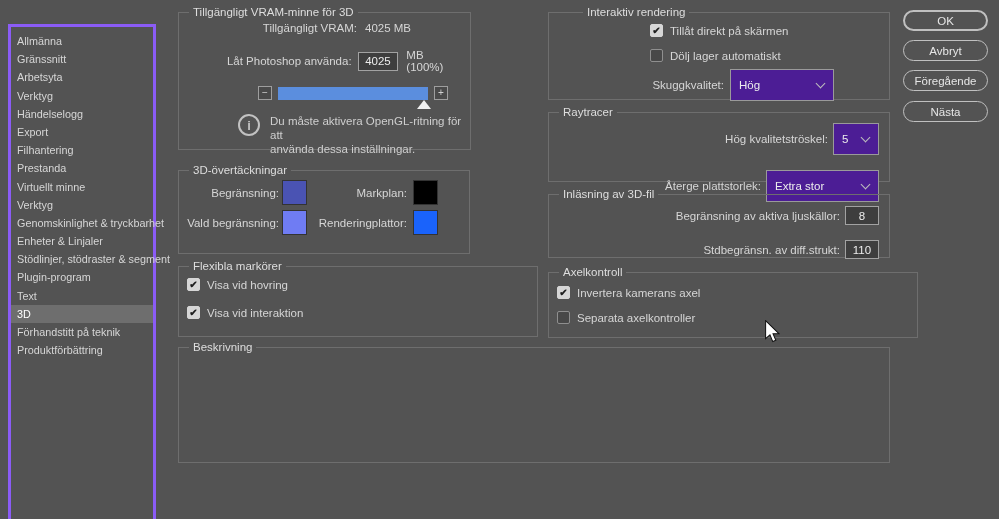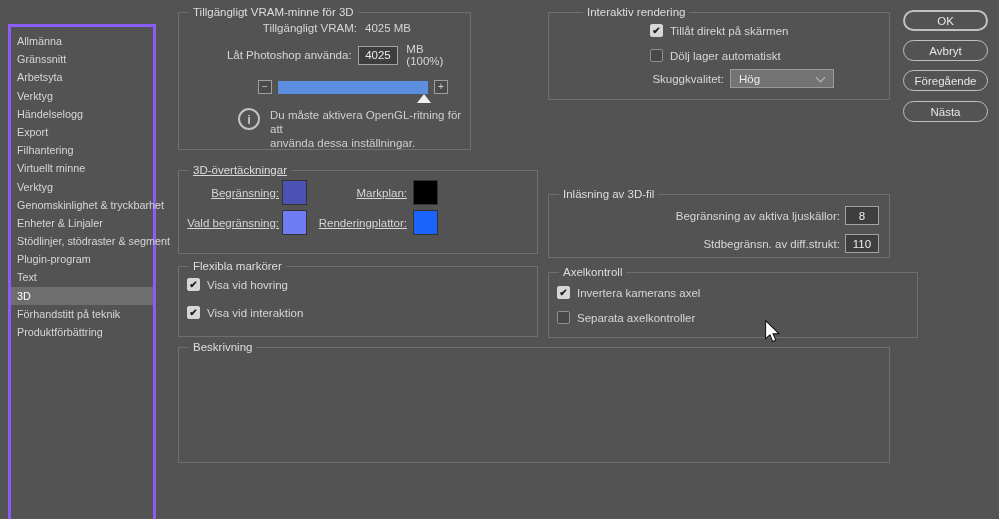--- a/index.html
+++ b/index.html
@@ -22,38 +22,38 @@
   .side-item.selected { background:#6e6e6e; color:#ffffff; }
 
   
   fieldset {
     position:absolute; border:1px solid #6e6e6e; margin:0;
     padding:0 8px 0 8px;
   }
   legend { padding:0 4px; margin-left:2px; color:#dedede; font-size:11.5px; }
 
   .fs-vram       { left:178px; top:6px;   width:293px; height:144px; }
-  .fs-overlays   { left:178px; top:164px; width:360px; height:90px;text-decoration:underline;  }
+  .fs-overlays   { left:178px; top:164px; width:292px; height:90px;  }
   .fs-markers    { left:178px; top:260px; width:360px; height:77px;  }
   .fs-desc      { left:178px; top:341px; width:712px; height:122px; }
   .fs-interactive{ left:548px; top:6px;   width:342px; height:94px;padding-left:32px;  }
   .fs-raytracer  { left:548px; top:106px; width:342px; height:76px;  }
   .fs-loading    { left:548px; top:188px; width:342px; height:70px;  }
   .fs-axis       { left:548px; top:266px; width:370px; height:72px;  }
 
   .row { display:flex; align-items:center; }
   .rlabel { text-align:right; white-space:nowrap; color:#d6d6d6; }
 
   
   .tinput {
     background:#3e3e3e; border:1px solid #a2a2a2; color:#ececec;
     height:19px; display:flex; align-items:center; justify-content:center;
   }
   .dropdown {
-    background:#737373; border:1px solid #9a9a9a; height:19px;
+    background:#4c1d95; border:1px solid #9a9a9a; height:32px;
     display:flex; align-items:center; padding-left:8px; color:#ececec;
   }
   .dd-val { flex:1; white-space:nowrap; }
   .chev { position:relative; width:10px; height:10px; margin-right:7px; flex:none; }
   .chev::after {
     content:""; position:absolute; left:1px; top:0px; width:6px; height:6px;
     border-right:1.5px solid #bdbdbd; border-bottom:1.5px solid #bdbdbd;
     transform:rotate(45deg);
   }
 
@@ -96,21 +96,21 @@
   }
   .btn-ok        { top:10px;  border-width:2px; }
   .btn-avbryt    { top:40px;  }
   .btn-foregaende{ top:70px;  }
   .btn-nasta     { top:101px; }
 
   .cursor { position:absolute; left:764px; top:320px; }
 
   
   .mt4{margin-top:4px}.mt5{margin-top:5px}.mt6{margin-top:6px}.mt7{margin-top:7px}
-  .mt8{margin-top:8px}.mt9{margin-top:9px}.mt12{margin-top:12px}.mt13{margin-top:13px}
+  .mt8{margin-top:8px}.mt9{margin-top:15px}.mt12{margin-top:12px}.mt13{margin-top:13px}
   .mt14{margin-top:14px}.mt15{margin-top:15px}
   .w-vram-label{width:170px}
   .w-ov1{width:92px}.w-ov2{width:92px; margin-left:8px}
   .ml3{margin-left:3px}.ml5{margin-left:5px}.ml6{margin-left:6px}.ml8{margin-left:8px}
   .ml51{margin-left:51px}.ml69{margin-left:69px}.ml71{margin-left:71px}
   .w-shadow-label{width:143px}
   .w-rt1{width:271px}.w-rt2{width:204px}
   .w-load{width:283px}
   .dd-hog{width:104px}.dd-5{width:46px}.dd-extra{width:113px}
   .in-4025{width:42px}.in-small{width:34px}
@@ -121,20 +121,21 @@
 <div class="dialog">
 
   <div class="sidebar">
       <div class="side-item">Allmänna</div>
       <div class="side-item">Gränssnitt</div>
       <div class="side-item">Arbetsyta</div>
       <div class="side-item">Verktyg</div>
       <div class="side-item">Händelselogg</div>
       <div class="side-item">Export</div>
       <div class="side-item">Filhantering</div>
+      <div class="side-item">Prestanda</div>
       <div class="side-item">Virtuellt minne</div>
       <div class="side-item">Verktyg</div>
       <div class="side-item">Genomskinlighet &amp; tryckbarhet</div>
       <div class="side-item">Enheter &amp; Linjaler</div>
       <div class="side-item">Stödlinjer, stödraster &amp; segment</div>
       <div class="side-item">Plugin-program</div>
       <div class="side-item">Text</div>
       <div class="side-item selected">3D</div>
       <div class="side-item">Förhandstitt på teknik</div>
       <div class="side-item">Produktförbättring</div>
@@ -217,20 +218,37 @@
     </div>
     <div class="row mt7">
       <span class="rlabel w-shadow-label">Skuggkvalitet:</span>
       <div class="dropdown dd-hog ml6">
         <span class="dd-val">Hög</span>
         <span class="chev"></span>
       </div>
     </div>
   </fieldset>
 
+  <fieldset class="fs-raytracer">
+    <legend>Raytracer</legend>
+    <div class="row mt5">
+      <span class="rlabel w-rt1">Hög kvalitetströskel:</span>
+      <div class="dropdown dd-5 ml5">
+        <span class="dd-val">5</span>
+        <span class="chev"></span>
+      </div>
+    </div>
+    <div class="row mt9">
+      <span class="rlabel w-rt2">Återge plattstorlek:</span>
+      <div class="dropdown dd-extra ml5">
+        <span class="dd-val">Extra stor</span>
+        <span class="chev"></span>
+      </div>
+    </div>
+  </fieldset>
 
   <fieldset class="fs-loading">
     <legend>Inläsning av 3D-fil</legend>
     <div class="row mt6">
       <span class="rlabel w-load">Begränsning av aktiva ljuskällor:</span>
       <span class="tinput in-small ml5">8</span>
     </div>
     <div class="row mt9">
       <span class="rlabel w-load">Stdbegränsn. av diff.strukt:</span>
       <span class="tinput in-small ml5">110</span>

